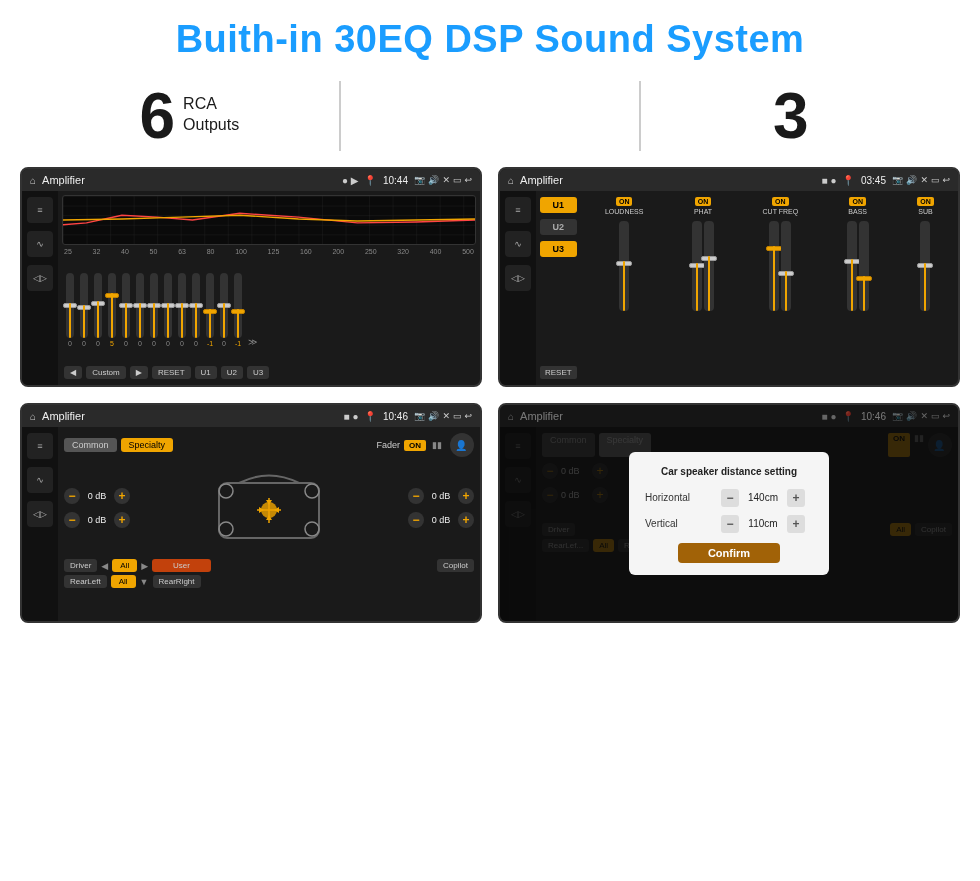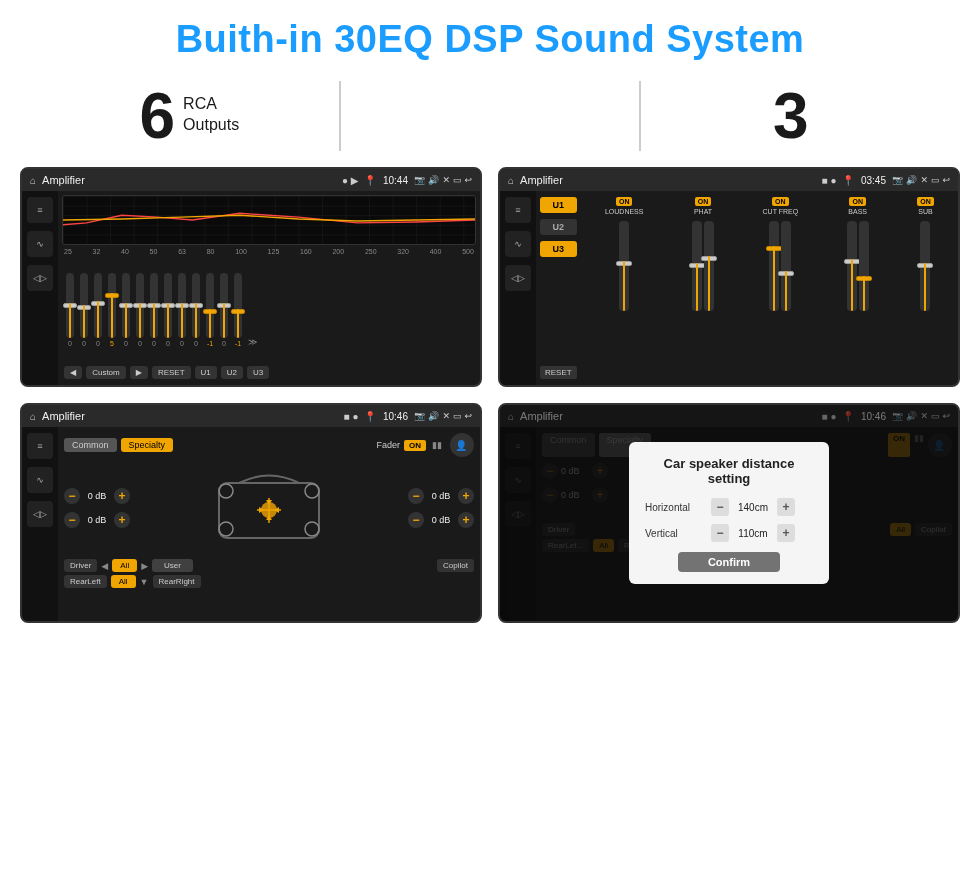--- a/index.html
+++ b/index.html
@@ -227,32 +227,32 @@
     }
 
     .dialog-box {
       background: #f5f5f5;
       border-radius: 6px;
       padding: 14px 16px 12px;
       width: 200px;
     }
 
     .dialog-title {
-      font-size: 13px;
+      font-size: 10px;
       font-weight: bold;
       color: #222;
       text-align: center;
       margin-bottom: 12px;
     }
 
     .dialog-row {
       display: flex;
       align-items: center;
       margin-bottom: 8px;
-      gap: 6px;
+      gap: 16px;
     }
 
     .dialog-label {
       font-size: 10px;
       color: #333;
       width: 60px;
     }
 
     .dialog-control {
       display: flex;
@@ -280,21 +280,21 @@
       text-align: center;
     }
 
     .dialog-confirm {
       display: flex;
       justify-content: center;
       margin-top: 10px;
     }
 
     .confirm-btn {
-      background: #737373;
+      background: #a16207;
       color: white;
       font-size: 11px;
       font-weight: bold;
       padding: 4px 30px;
       border-radius: 4px;
       cursor: pointer;
     }
 
     .reset-btn {
       background: #333;
@@ -672,21 +672,21 @@
               <div style="width:16px;height:16px;background:#333;border-radius:50%;display:flex;align-items:center;justify-content:center;color:#f0a500;font-size:12px;font-weight:bold;cursor:pointer;">+</div>
             </div>
           </div>
         </div>
 
         <div style="display:flex;gap:4px;margin-top:6px;align-items:center;flex-wrap:wrap;">
           <div style="background:#333;color:#ccc;font-size:8px;padding:2px 6px;border-radius:3px;">Driver</div>
           <div style="font-size:9px;color:#888;">◀</div>
           <div style="background:#f0a500;color:#000;font-size:8px;padding:2px 8px;border-radius:3px;">All</div>
           <div style="font-size:9px;color:#888;">▶</div>
-          <div style="background:#404040;color:#ccc;font-size:8px;padding:2px 12px;border-radius:3px;">User</div>
+          <div style="background:#c2410c;color:#ccc;font-size:8px;padding:2px 21px;border-radius:3px;">User</div>
           <div style="flex:1;"></div>
           <div style="background:#333;color:#ccc;font-size:8px;padding:2px 6px;border-radius:3px;">Copilot</div>
         </div>
         <div style="display:flex;gap:4px;margin-top:3px;">
           <div style="background:#333;color:#ccc;font-size:8px;padding:2px 6px;border-radius:3px;">RearLeft</div>
           <div style="background:#f0a500;color:#000;font-size:8px;padding:2px 8px;border-radius:3px;">All</div>
           <div style="font-size:9px;color:#888;display:flex;align-items:center;">▼</div>
           <div style="background:#333;color:#ccc;font-size:8px;padding:2px 6px;border-radius:3px;">RearRight</div>
         </div>
       </div>

